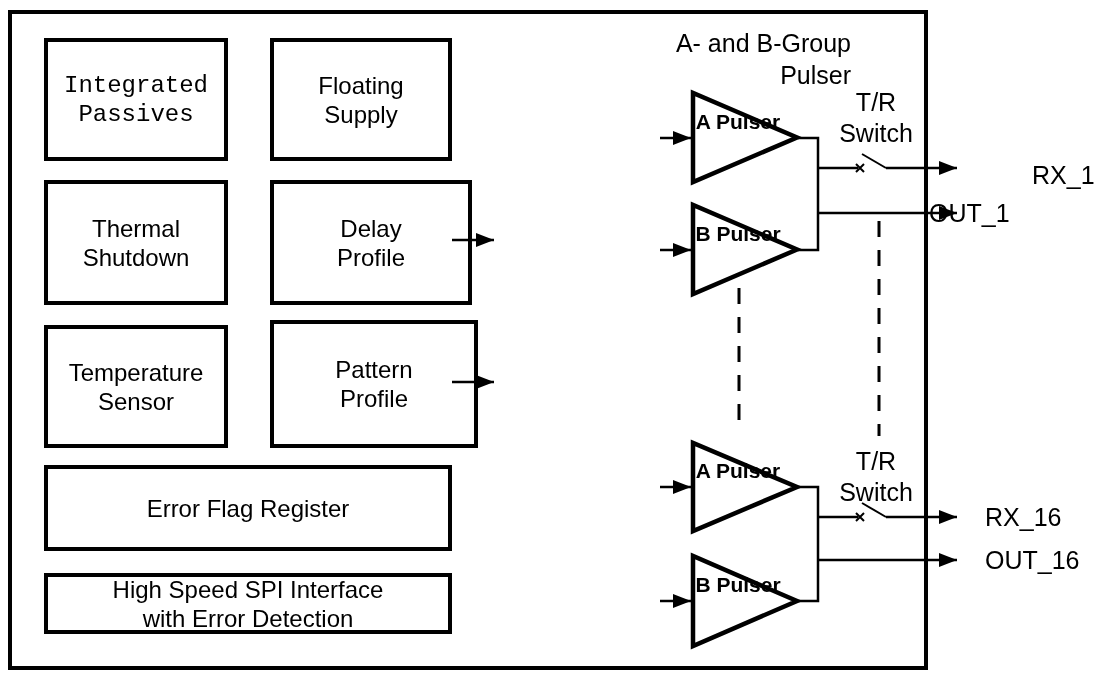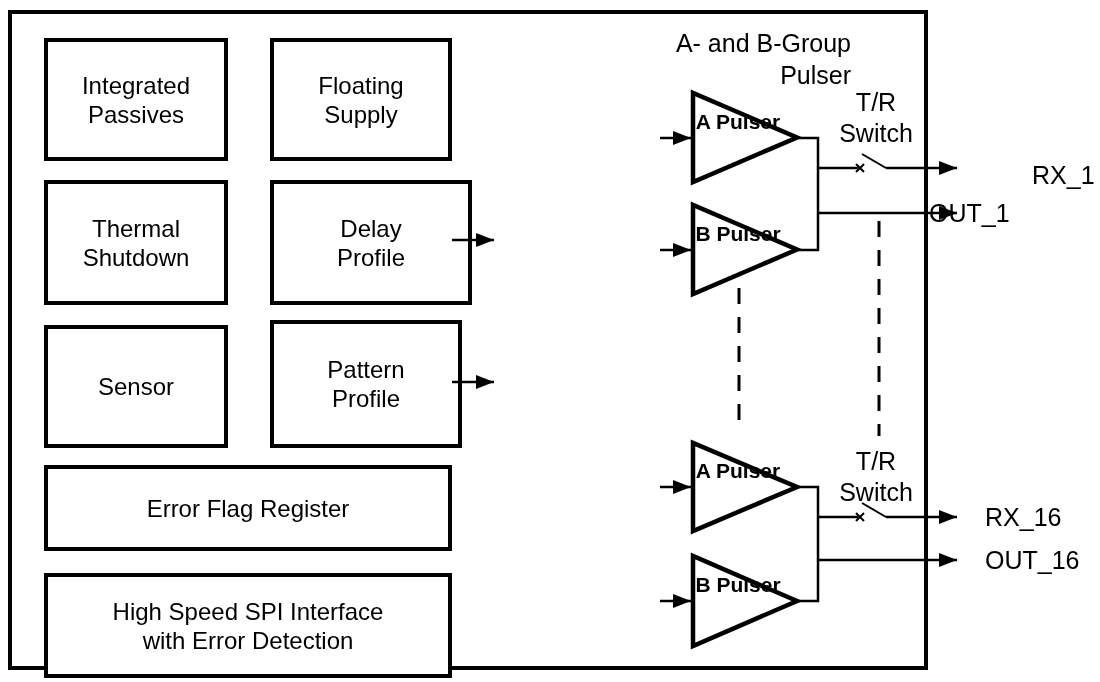--- a/index.html
+++ b/index.html
@@ -71,54 +71,55 @@
     line-height: 32px;
   }
 </style>
 </head>
 <body>
 
 <div id="stage">
 
   <div class="border-rect" style="left:8px; top:10px; width:920px; height:660px;"></div>
 
-  <div class="box" style="left:44px; top:38px; width:184px; height:123px;">
+  <div class="box" style="left:44px; top:38px; width:184px; height:123px;font-family:Liberation Mono, monospace;">
     <span>Integrated</span>
     <span>Passives</span>
   </div>
 
   <div class="box" style="left:44px; top:180px; width:184px; height:125px;">
     <span>Thermal</span>
     <span>Shutdown</span>
   </div>
 
   <div class="box" style="left:270px; top:38px; width:182px; height:123px;">
     <span>Floating</span>
     <span>Supply</span>
   </div>
 
   <div class="box" style="left:270px; top:180px; width:202px; height:125px;">
     <span>Delay</span>
     <span>Profile</span>
   </div>
 
   <div class="box" style="left:44px; top:325px; width:184px; height:123px;">
+    <span>Temperature</span>
     <span>Sensor</span>
   </div>
 
-  <div class="box" style="left:270px; top:320px; width:192px; height:128px;">
+  <div class="box" style="left:270px; top:320px; width:208px; height:128px;">
     <span>Pattern</span>
     <span>Profile</span>
   </div>
 
   <div class="box" style="left:44px; top:465px; width:408px; height:86px;">
     <span>Error Flag Register</span>
   </div>
 
-  <div class="box" style="left:44px; top:573px; width:408px; height:105px;">
+  <div class="box" style="left:44px; top:573px; width:408px; height:61px;">
     <span>High Speed SPI Interface</span>
     <span>with Error Detection</span>
   </div>
 
 
   <svg id="wires" width="1100" height="682" viewBox="0 0 1100 682">
     <defs>
       <marker id="arr" markerUnits="userSpaceOnUse" markerWidth="20" markerHeight="14" refX="18" refY="7" orient="auto">
         <path d="M0,0 L18,7 L0,14 Z" fill="#000000"></path>
       </marker>

